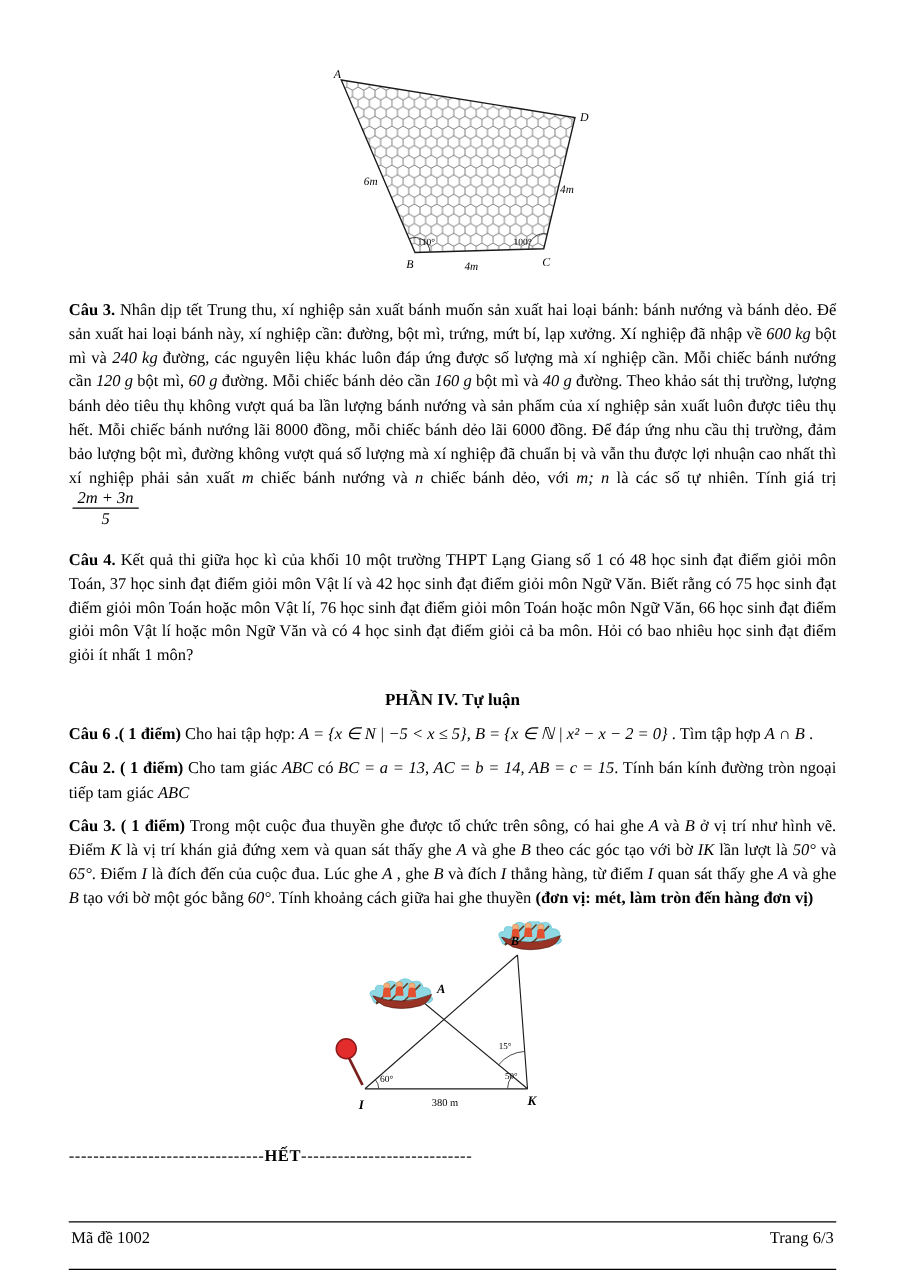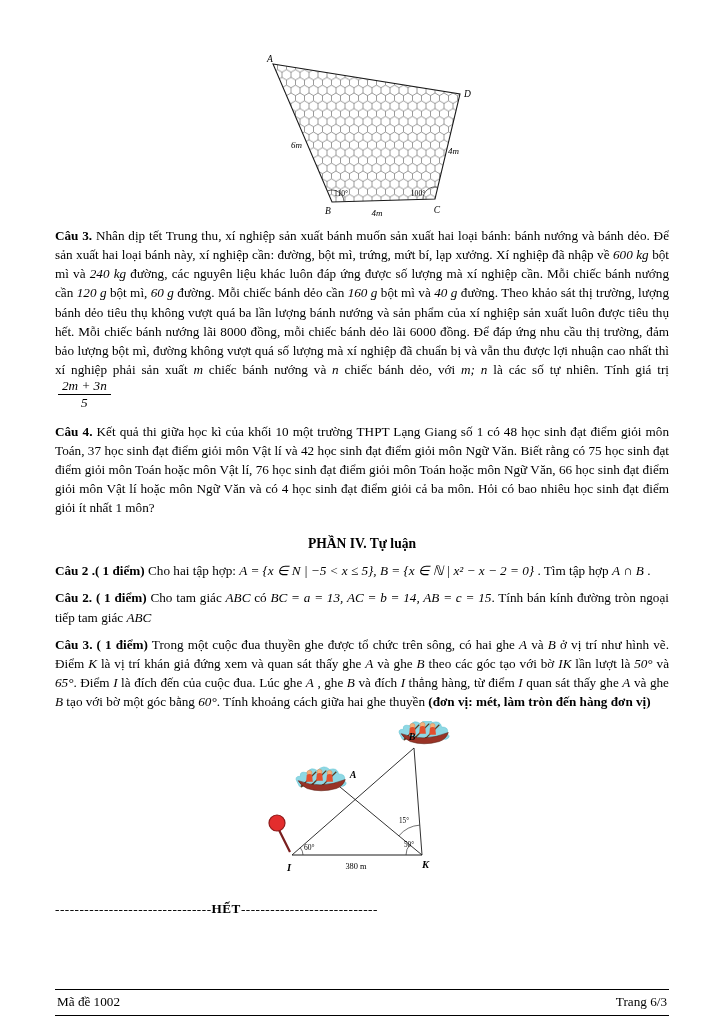--- a/index.html
+++ b/index.html
@@ -11,34 +11,34 @@
     color:#000;
     font-family:"Liberation Serif", serif;
     font-size:13.2px;
     line-height:1.45;
     overflow:hidden;
   }
   .content{padding:0 56px 0 55px;}
   .fig{display:flex;justify-content:center;}
   .fig1{padding-top:54px;}
   .fig2{margin-top:10px;}
-  p.para{margin:4px 0;text-align:justify;}
+  p.para{margin:16px 0;text-align:justify;}
   p.tight{margin:8px 0 4px;}
   .b{font-weight:bold;}
   .m{font-style:italic;}
   .frac{display:inline-block;text-align:center;vertical-align:middle;font-style:italic;line-height:1.05;margin:0 3px;font-family:Liberation Serif, serif;}
   .frac .num{display:block;border-bottom:1px solid #000;padding:0 4px 1px;}
   .frac .den{display:block;padding-top:1px;}
   .section-heading{font-weight:bold;margin:16px 0 8px;font-size:13.6px;text-align:center;}
   .het{margin-top:16px;text-align:left;letter-spacing:0.5px;}
   .page-footer{
     position:absolute;left:55px;right:56px;bottom:8px;
     border-top:1.2px solid #000;border-bottom:1.2px solid #000;
     display:flex;justify-content:space-between;
-    padding:2px 2px 4px;font-size:13.2px;
+    padding:2px 2px 16px;font-size:13.2px;
   }
   svg text{font-family:"Liberation Serif", serif;}
   .svg-var{font-style:italic;}
   .svg-var-b{font-style:italic;font-weight:bold;}
 </style>
 </head>
 <body>
 
 <div class="page">
   <div class="content">
@@ -63,21 +63,21 @@
         <text x="95" y="142" font-size="7.6" text-anchor="middle">110°</text>
         <text x="172" y="142" font-size="7.6" text-anchor="middle">100°</text>
       </svg>
     </div>
 
     <p class="para"><span class="b">Câu 3.</span><span>  Nhân dịp tết Trung thu, xí nghiệp sản xuất bánh muốn sản xuất hai loại bánh: bánh nướng và bánh dẻo. Để sản xuất hai loại bánh này, xí nghiệp cần: đường, bột mì, trứng, mứt bí, lạp xưởng. Xí nghiệp đã nhập về </span><span class="m">600 kg</span><span> bột mì và </span><span class="m">240 kg</span><span> đường, các nguyên liệu khác luôn đáp ứng được số lượng mà xí nghiệp cần. Mỗi chiếc bánh nướng cần </span><span class="m">120 g</span><span> bột mì, </span><span class="m">60 g</span><span> đường. Mỗi chiếc bánh dẻo cần </span><span class="m">160 g</span><span> bột mì và </span><span class="m">40 g</span><span> đường. Theo khảo sát thị trường, lượng bánh dẻo tiêu thụ không vượt quá ba lần lượng bánh nướng và sản phẩm của xí nghiệp sản xuất luôn được tiêu thụ hết. Mỗi chiếc bánh nướng lãi 8000 đồng, mỗi chiếc bánh dẻo lãi 6000 đồng. Để đáp ứng nhu cầu thị trường, đảm bảo lượng bột mì, đường không vượt quá số lượng mà xí nghiệp đã chuẩn bị và vẫn thu được lợi nhuận cao nhất thì xí nghiệp phải sản xuất </span><span class="m">m</span><span> chiếc bánh nướng và </span><span class="m">n</span><span> chiếc bánh dẻo, với </span><span class="m">m; n</span><span> là các số tự nhiên. Tính giá trị </span><span class="frac"><span class="num">2m + 3n</span><span class="den">5</span></span></p>
     <p class="para" style="margin-top:12px"><span class="b">Câu 4.</span><span>  Kết quả thi giữa học kì của khối 10 một trường THPT Lạng Giang số 1 có 48 học sinh đạt điểm giỏi môn Toán, 37 học sinh đạt điểm giỏi môn Vật lí và 42 học sinh đạt điểm giỏi môn Ngữ Văn. Biết rằng có 75 học sinh đạt điểm giỏi môn Toán hoặc môn Vật lí, 76 học sinh đạt điểm giỏi môn Toán hoặc môn Ngữ Văn, 66 học sinh đạt điểm giỏi môn Vật lí hoặc môn Ngữ Văn và có 4 học sinh đạt điểm giỏi cả ba môn. Hỏi có bao nhiêu học sinh đạt điểm giỏi ít nhất 1 môn?</span></p>
 
     <div class="section-heading">PHẦN IV. Tự luận</div>
 
-    <p class="para tight"><span class="b">Câu 2 .( 1 điểm)</span><span> Cho hai tập hợp: </span><span class="m">A = {x ∈ N | −5 &lt; x ≤ 5}, B = {x ∈ ℕ | x² − x − 2 = 0}</span><span> . Tìm tập hợp </span><span class="m">A ∩ B</span><span> .</span></p>
+    <p class="para tight"><span class="b">Câu 6 .( 1 điểm)</span><span> Cho hai tập hợp: </span><span class="m">A = {x ∈ N | −5 &lt; x ≤ 5}, B = {x ∈ ℕ | x² − x − 2 = 0}</span><span> . Tìm tập hợp </span><span class="m">A ∩ B</span><span> .</span></p>
     <p class="para tight"><span class="b">Câu 2. ( 1 điểm)</span><span> Cho tam giác </span><span class="m">ABC</span><span>  có  </span><span class="m">BC = a = 13, AC = b = 14, AB = c = 15</span><span>. Tính bán kính đường tròn ngoại tiếp tam giác </span><span class="m">ABC</span></p>
     <p class="para tight"><span class="b">Câu 3. ( 1 điểm)</span><span> Trong một cuộc đua thuyền ghe được tổ chức trên sông, có hai ghe </span><span class="m">A</span><span> và </span><span class="m">B</span><span> ở vị trí như hình vẽ. Điểm </span><span class="m">K</span><span> là vị trí khán giả đứng xem và quan sát thấy ghe </span><span class="m">A</span><span> và ghe </span><span class="m">B</span><span> theo các góc tạo với bờ </span><span class="m">IK</span><span> lần lượt là </span><span class="m">50°</span><span> và </span><span class="m">65°</span><span>. Điểm </span><span class="m">I</span><span> là đích đến của cuộc đua. Lúc ghe </span><span class="m">A</span><span> , ghe </span><span class="m">B</span><span> và đích </span><span class="m">I</span><span> thẳng hàng, từ điểm </span><span class="m">I</span><span> quan sát thấy ghe </span><span class="m">A</span><span> và ghe </span><span class="m">B</span><span> tạo với bờ một góc bằng </span><span class="m">60°</span><span>. Tính khoảng cách giữa hai ghe thuyền </span><span class="b">(đơn vị: mét, làm tròn đến hàng đơn vị)</span></p>
 
     <div class="fig fig2">
       <svg width="232" height="162" viewBox="0 0 232 162">
         <defs>
           <g id="rower">
             <line x1="-6" y1="11" x2="6" y2="-1" stroke="#5b3a1e" stroke-width="1.1"></line>
             <ellipse cx="-6.5" cy="11.5" rx="1.8" ry="0.9" fill="#5b3a1e" transform="rotate(-45 -6.5 11.5)"></ellipse>
             <circle cx="0" cy="0" r="2.3" fill="#f3b07c" stroke="#b97f4e" stroke-width="0.3"></circle>

